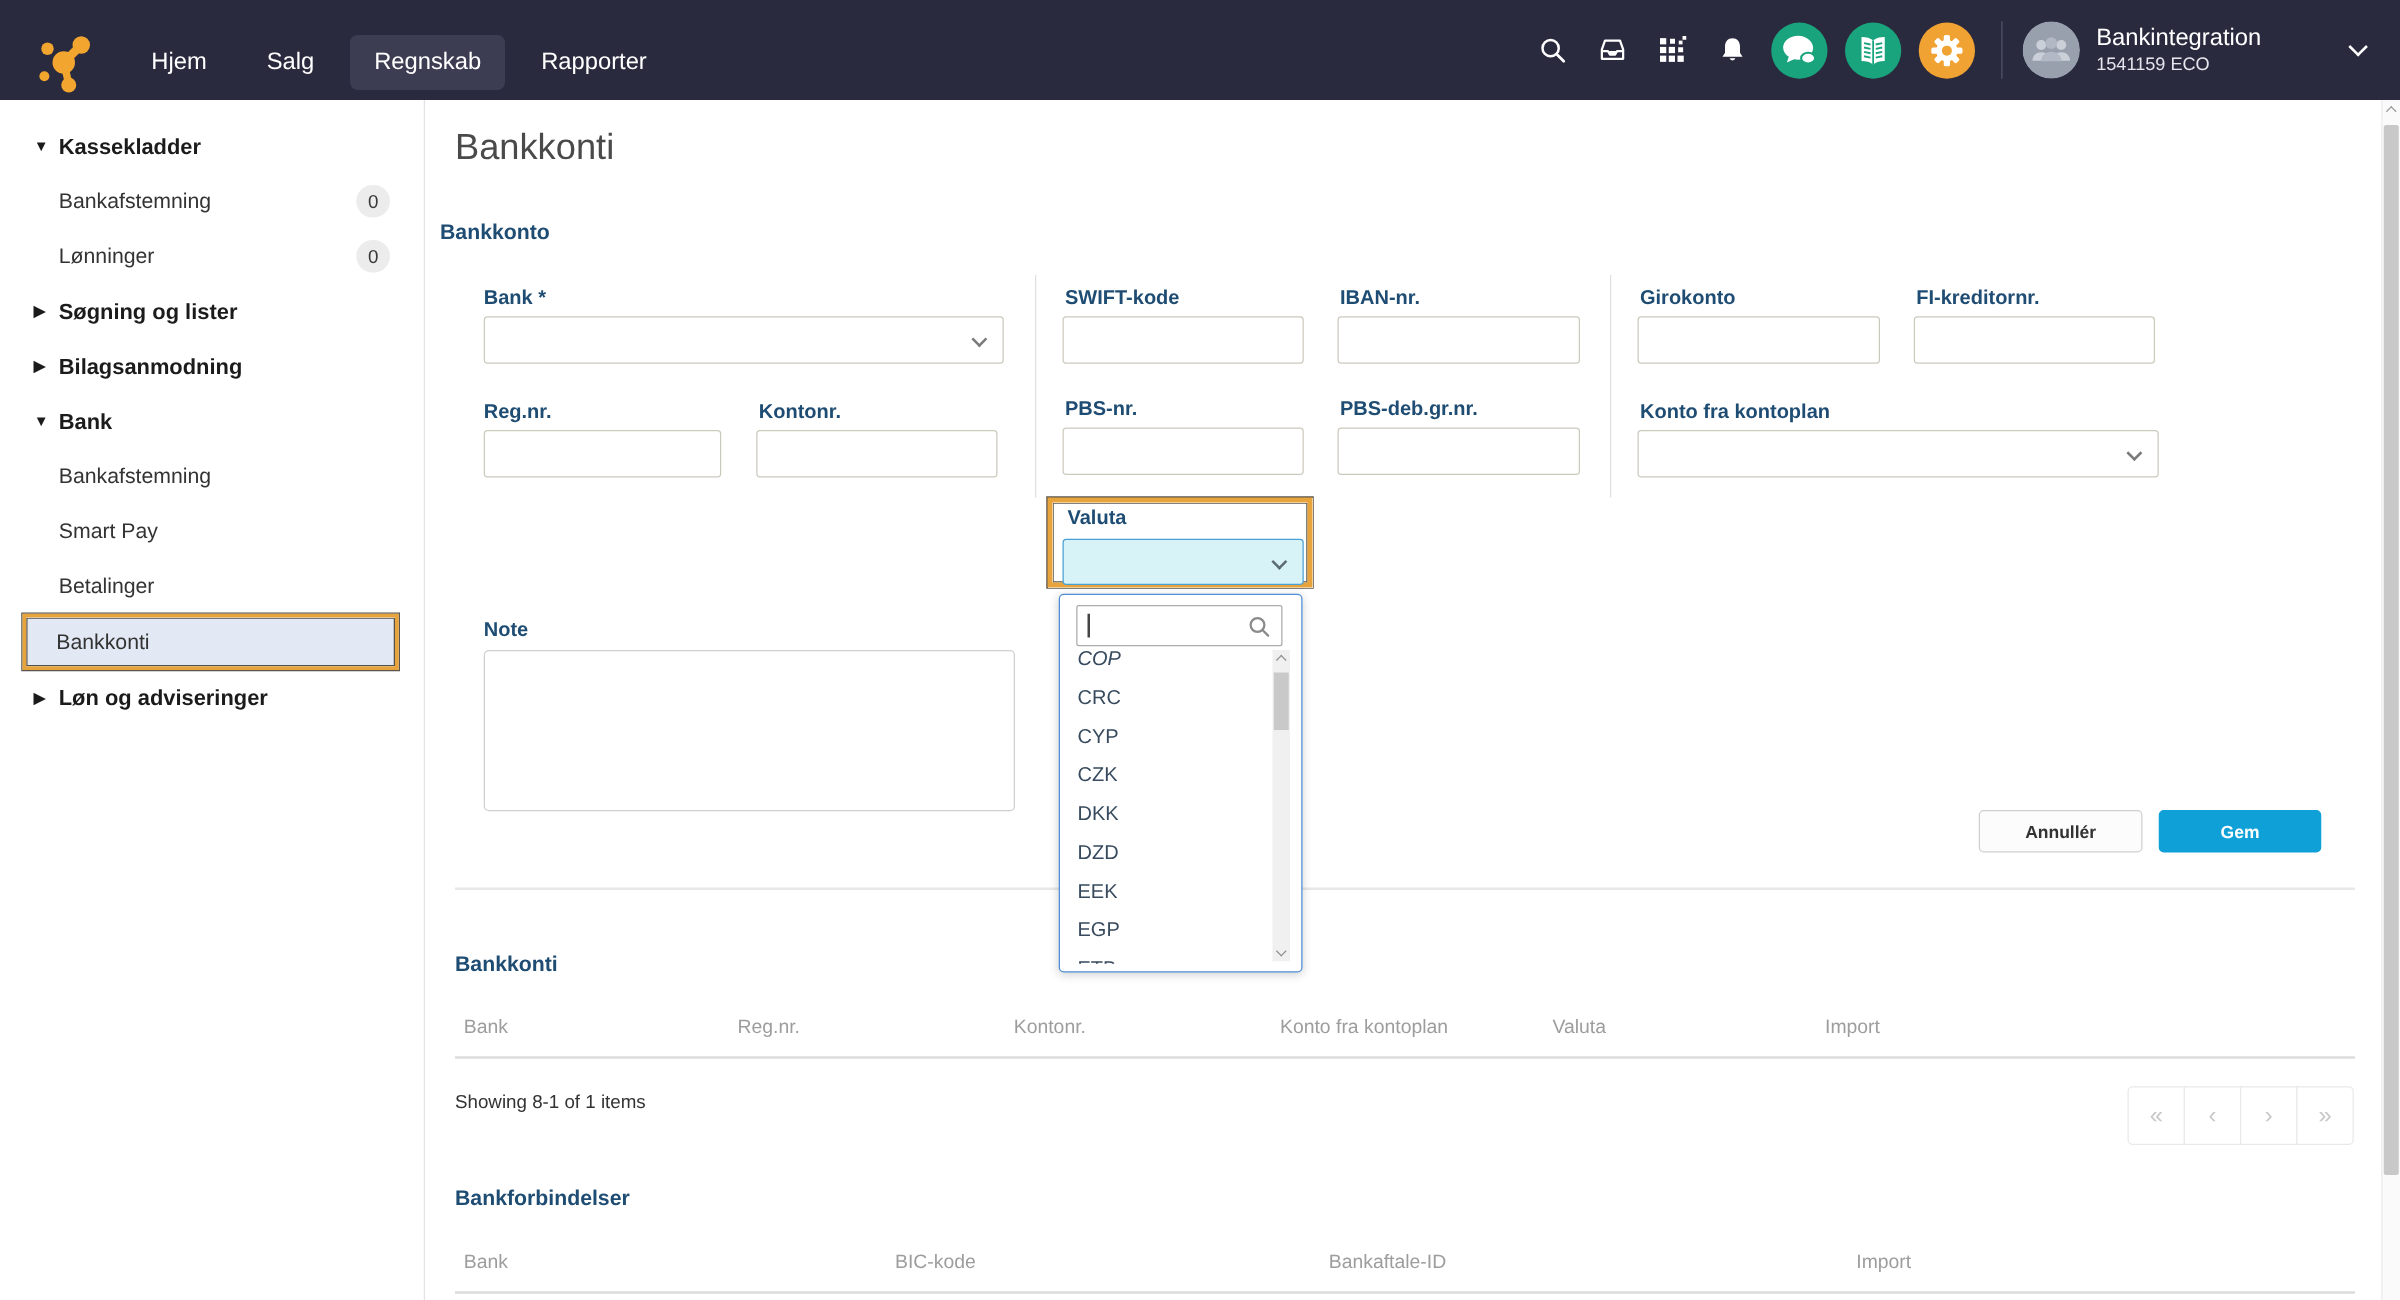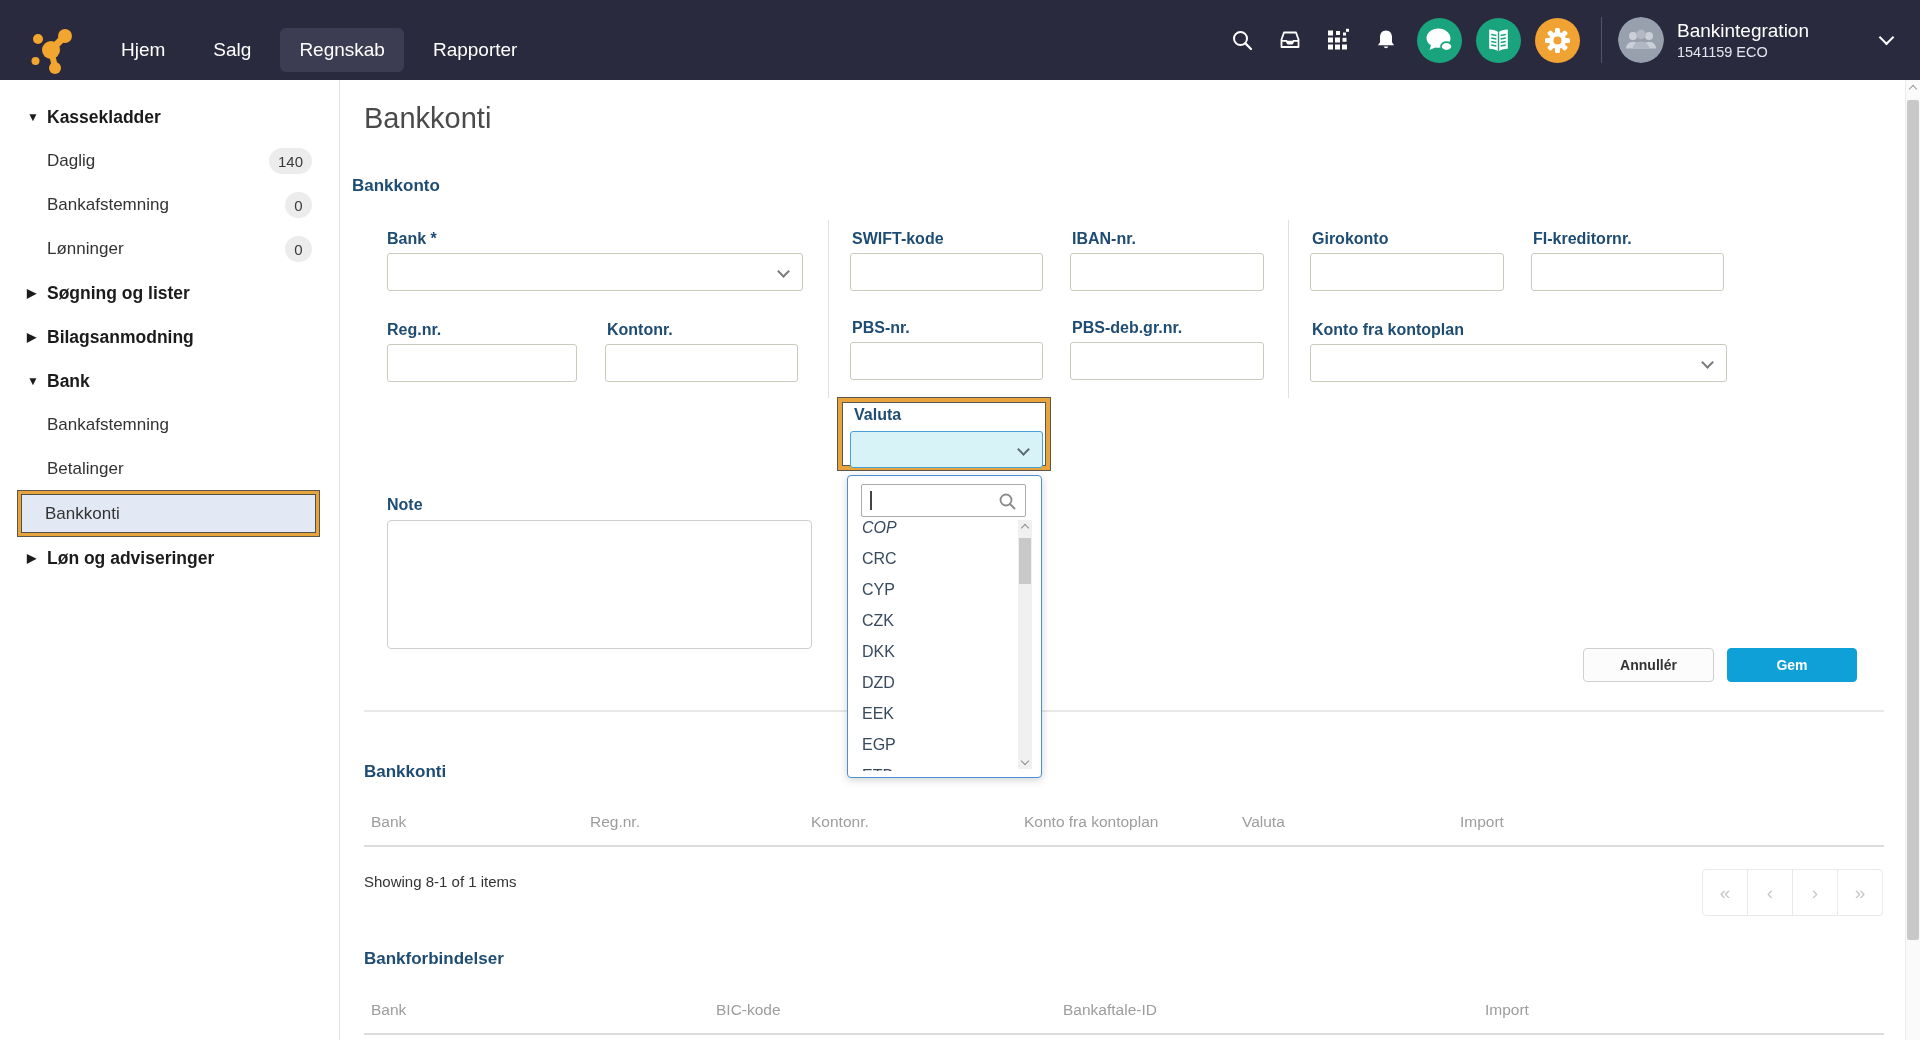--- a/index.html
+++ b/index.html
@@ -202,24 +202,20 @@
       <div class="chev-down-white"></div>
     </div>
   </div>
 
   <div class="sidebar">
     <div class="side-row side-section">
         <span class="tri">▼</span>
         <span>Kassekladder</span>
       </div>
     <div class="side-row side-item">
-        <span>Daglig</span>
-        <span class="badge">140</span>
-      </div>
-    <div class="side-row side-item">
         <span>Bankafstemning</span>
         <span class="badge">0</span>
       </div>
     <div class="side-row side-item">
         <span>Lønninger</span>
         <span class="badge">0</span>
       </div>
     <div class="side-row side-section">
         <span class="tri">▶</span>
         <span>Søgning og lister</span>
@@ -227,20 +223,23 @@
     <div class="side-row side-section">
         <span class="tri">▶</span>
         <span>Bilagsanmodning</span>
       </div>
     <div class="side-row side-section">
         <span class="tri">▼</span>
         <span>Bank</span>
       </div>
     <div class="side-row side-item">
         <span>Bankafstemning</span>
+      </div>
+    <div class="side-row side-item">
+        <span>Smart Pay</span>
       </div>
     <div class="side-row side-item">
         <span>Betalinger</span>
       </div>
     <div class="side-row side-item hl">
         <span>Bankkonti</span>
       </div>
     <div class="side-row side-section">
         <span class="tri">▶</span>
         <span>Løn og adviseringer</span>

